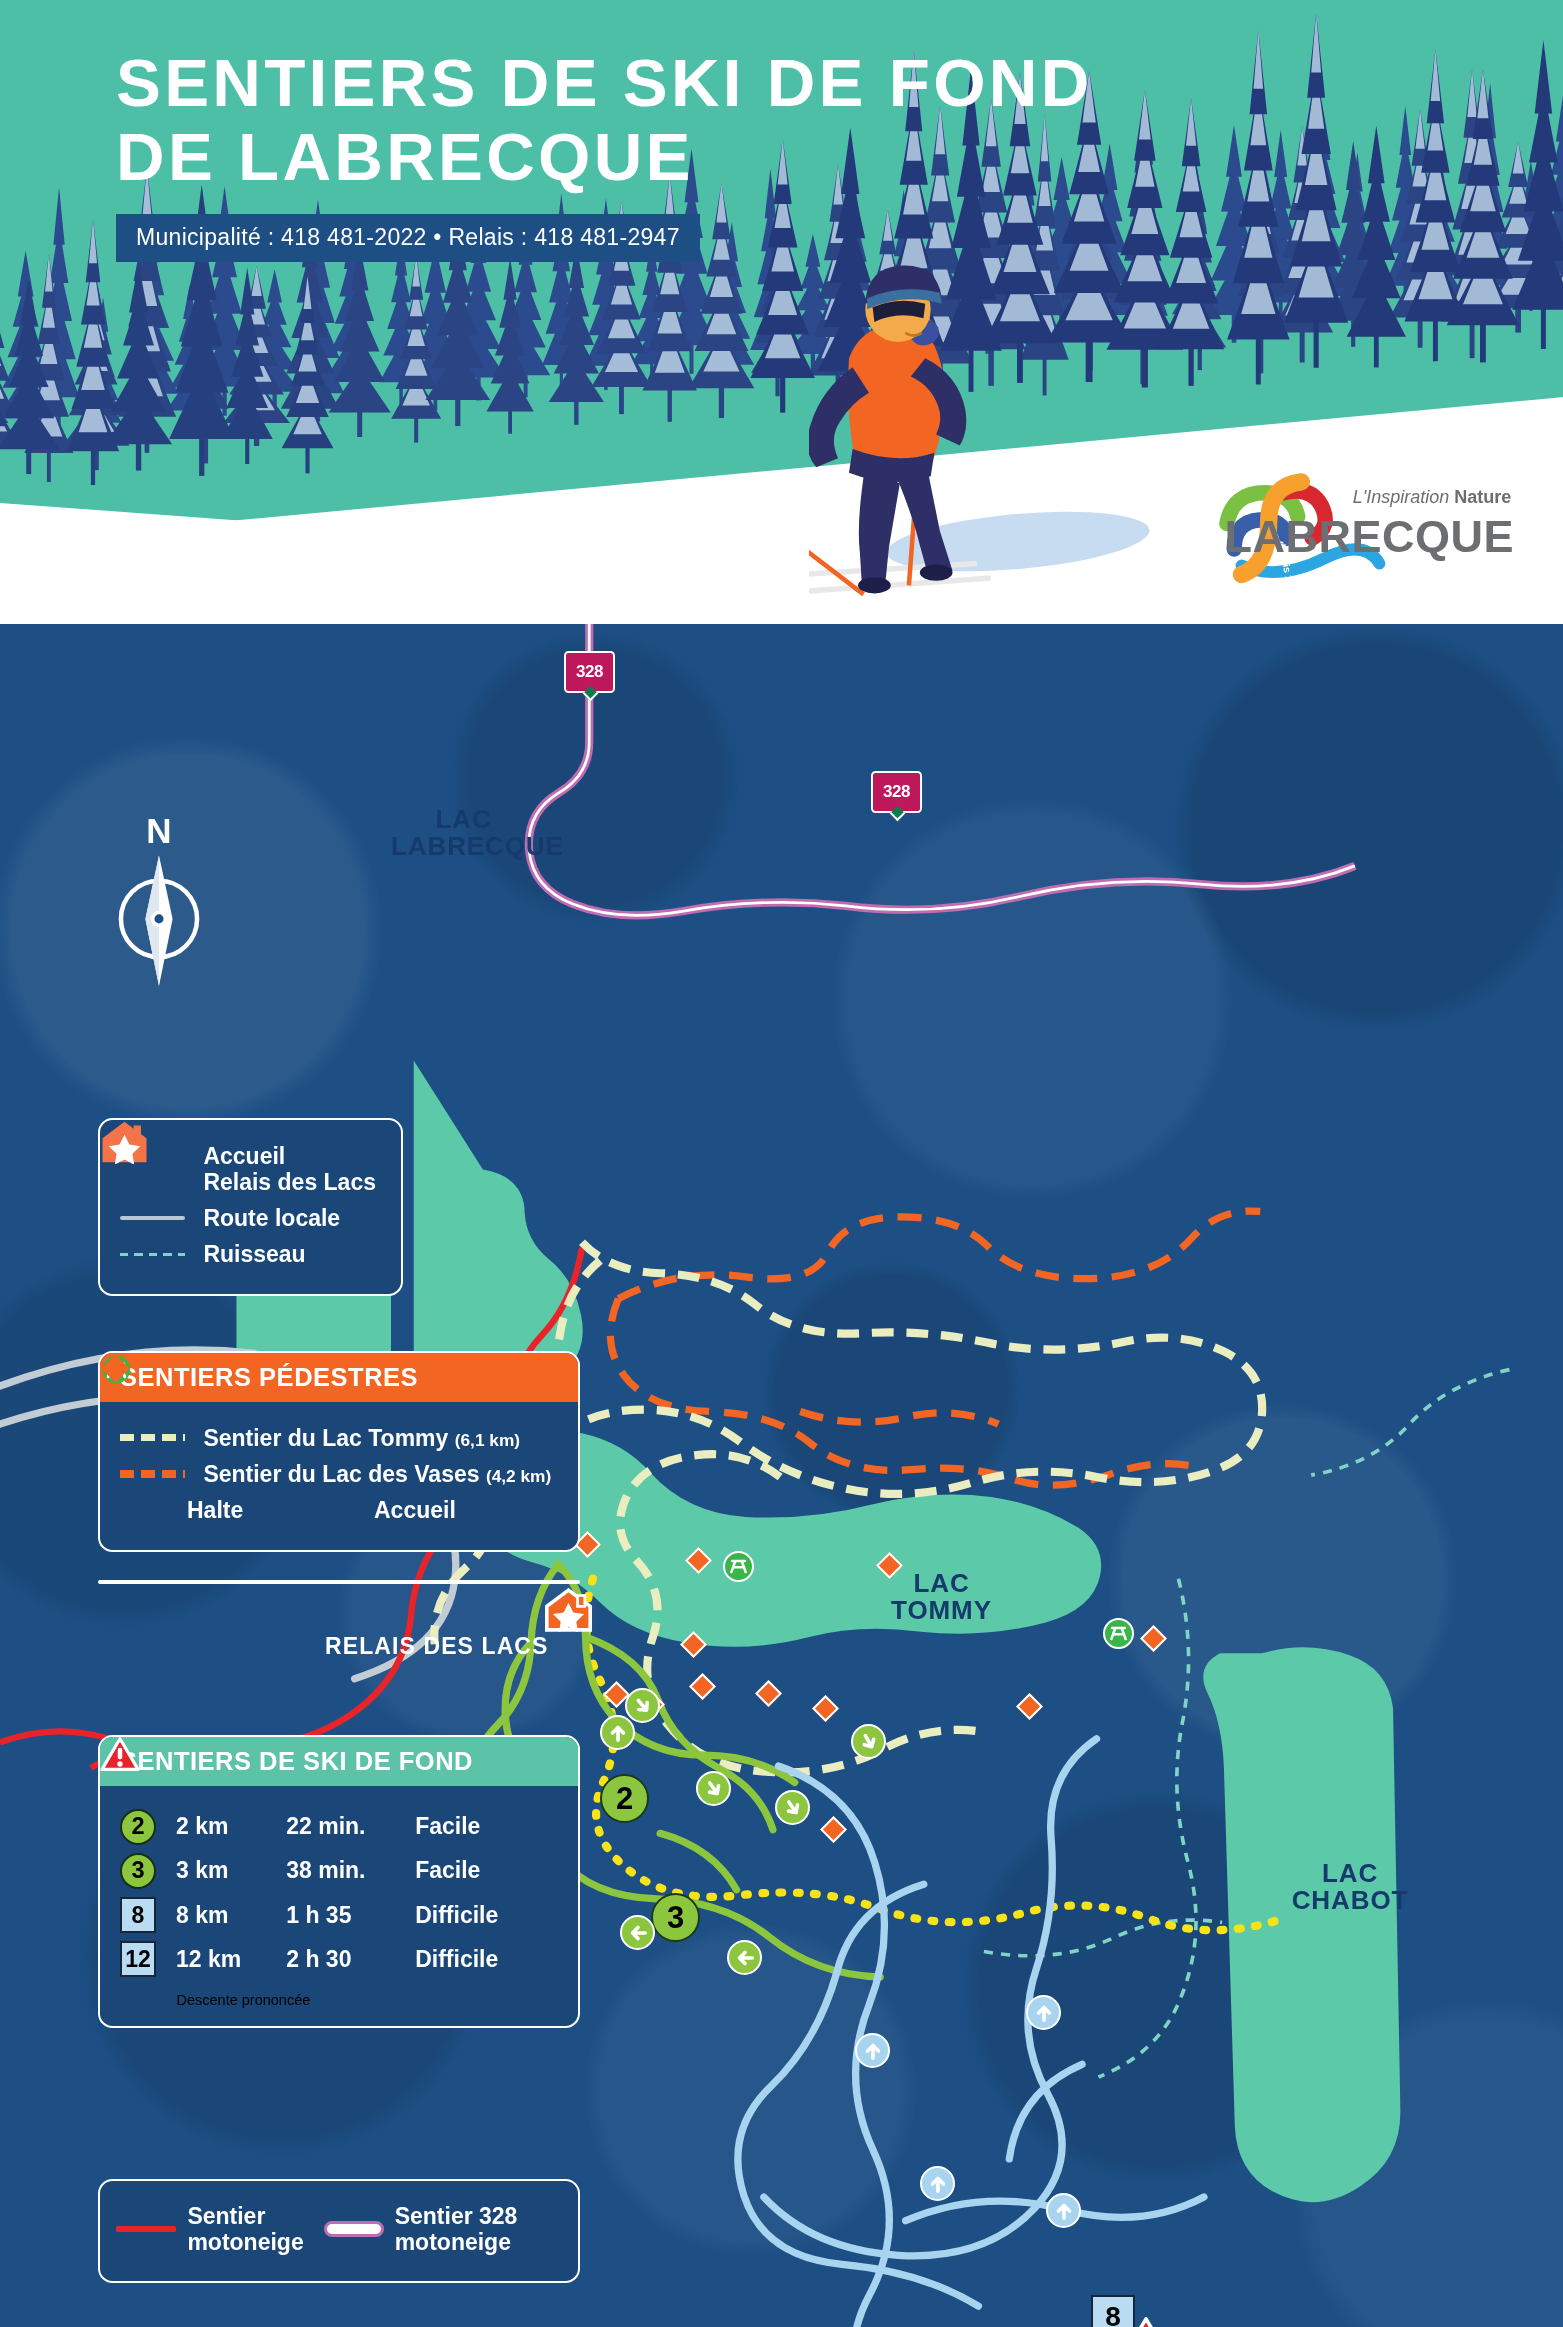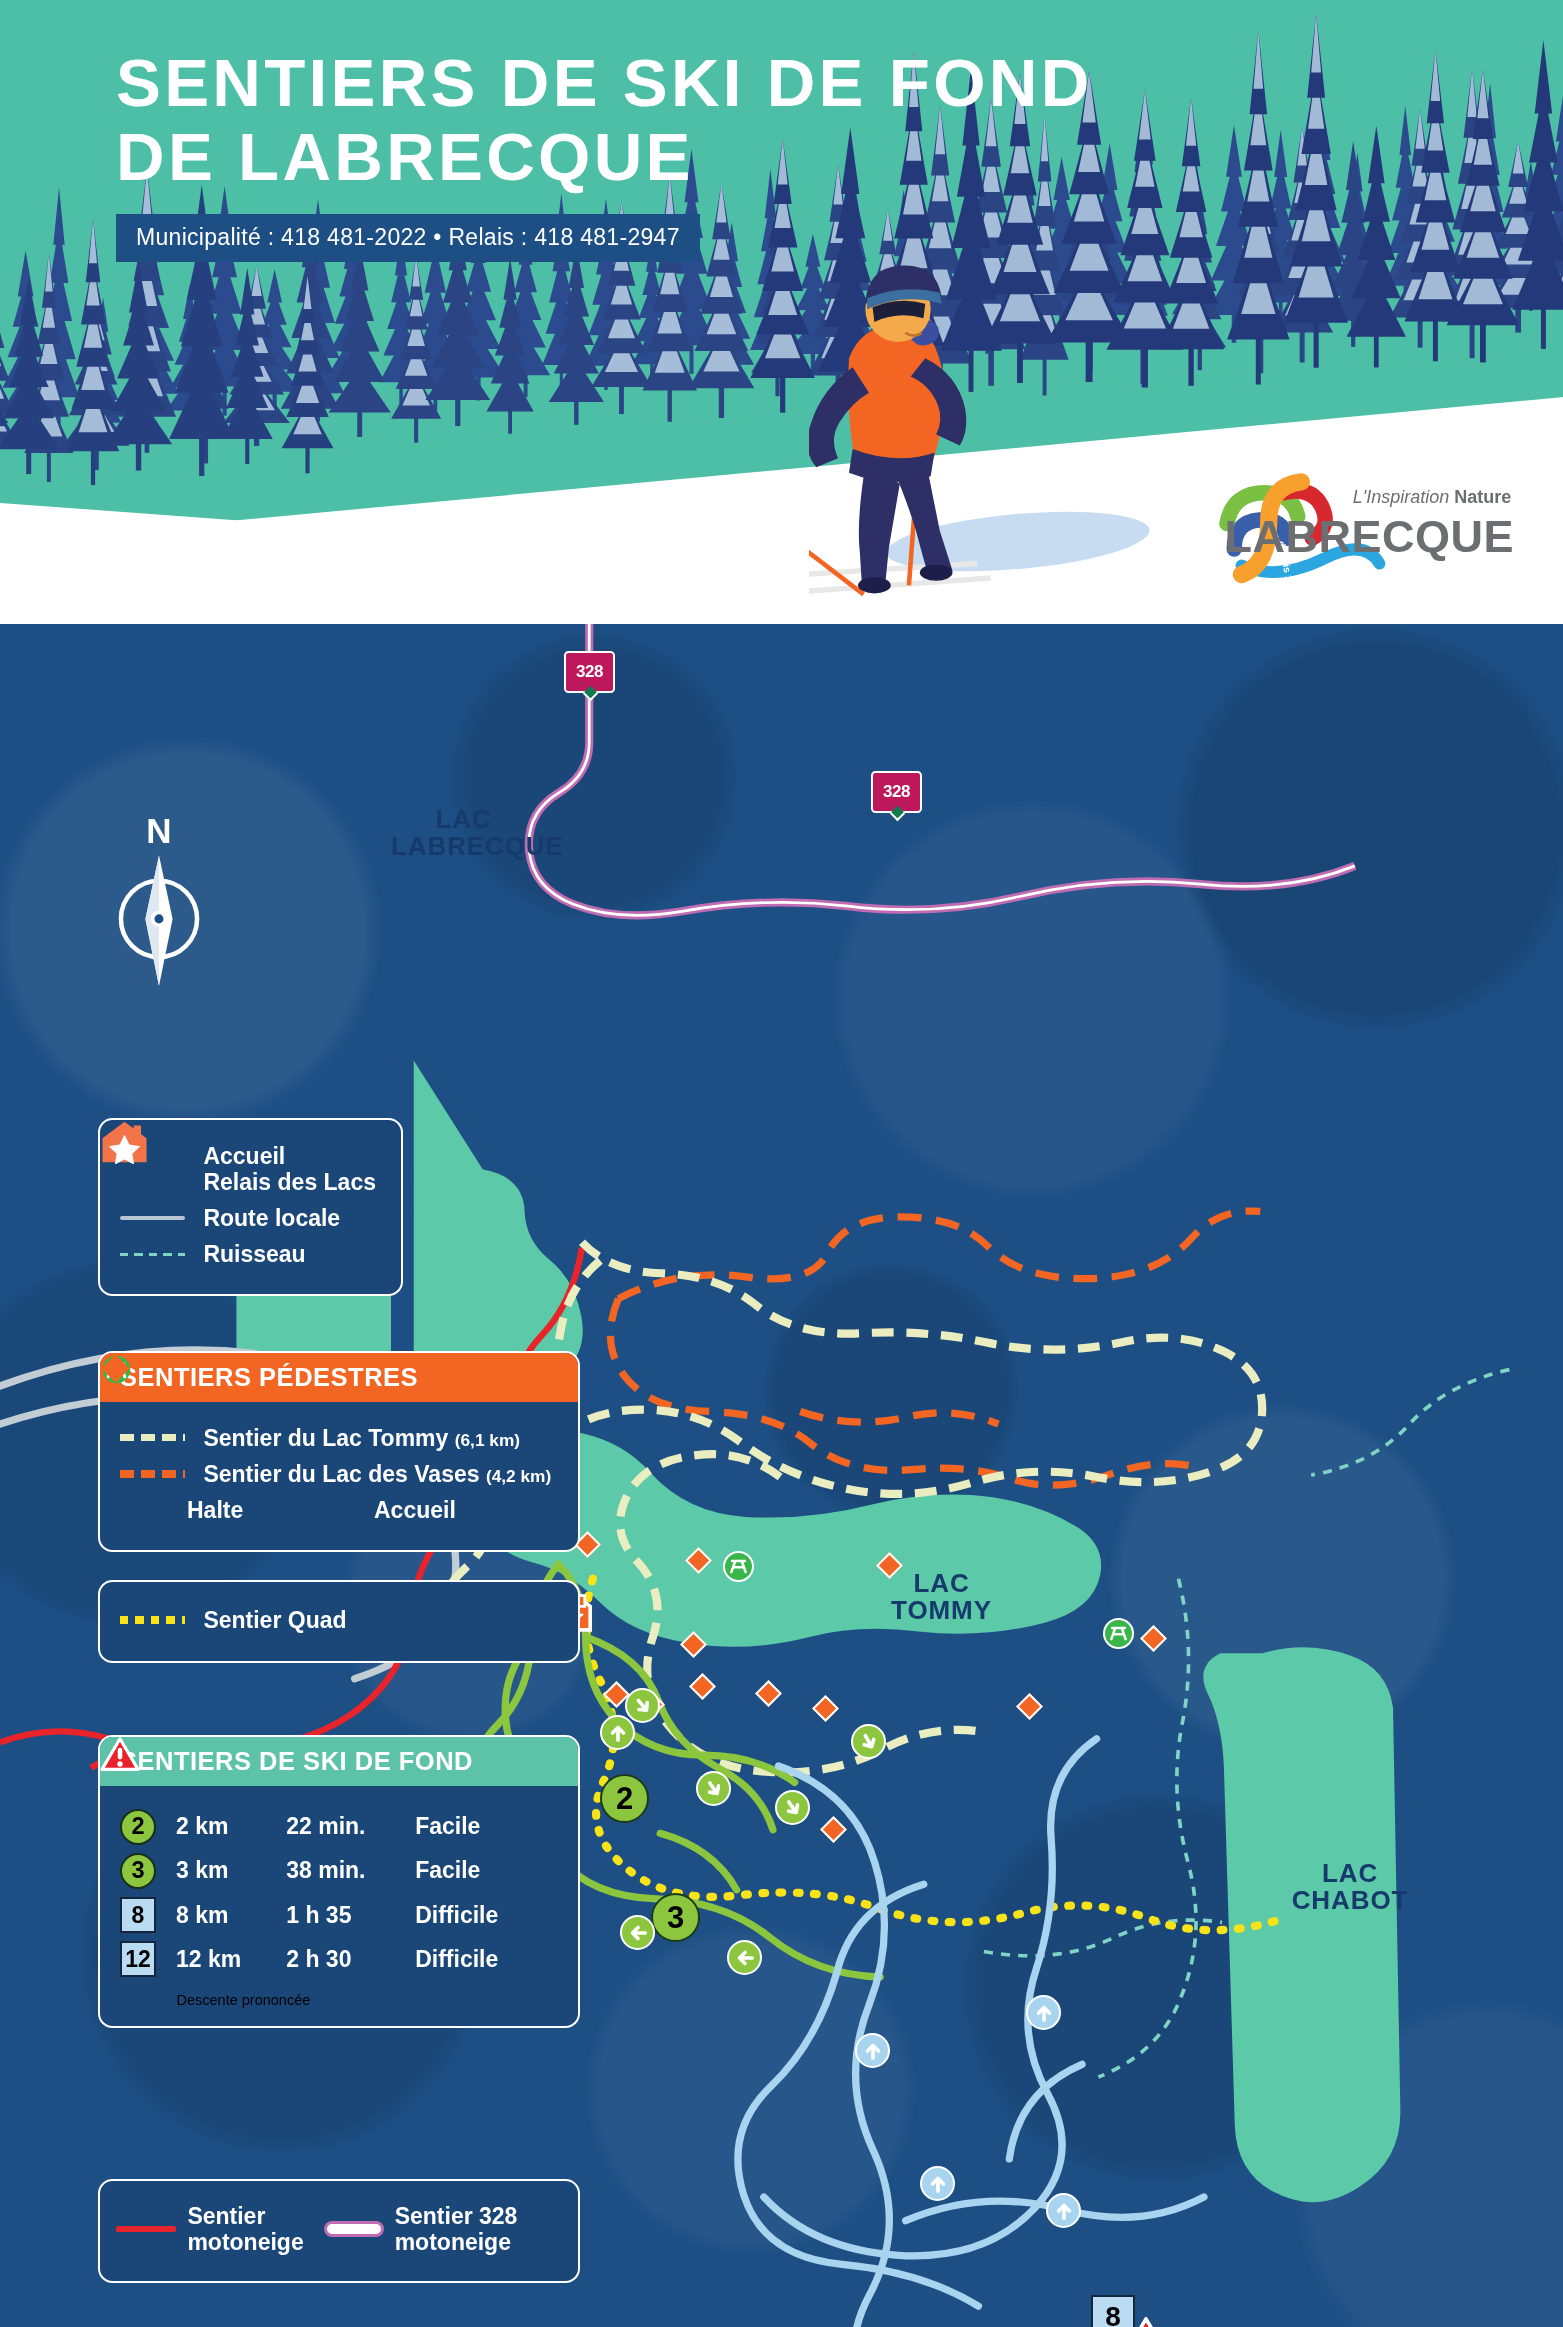--- a/index.html
+++ b/index.html
@@ -1296,28 +1296,20 @@
             <svg width="31" height="31" viewBox="0 0 34 34">
               <rect x="6" y="6" width="22" height="22" fill="#f26522" transform="rotate(45 17 17)"></rect>
             </svg>
           </div>
           <div class="lbl">Accueil</div>
         </div>
       </div>
     </div>
 
     <div class="panel" style="top:956px;width:482px">
-      <div class="panel-body" style="padding-top:14.5px;padding-bottom:18px">
-        <div class="lrow">
-          <div class="swatch">
-              <div class="line-dot-yellow"></div>
-            </div>
-          <div class="lbl">Sentier Quad</div>
-        </div>
-      </div>
     </div>
 
     <div class="panel" style="top:1111px;width:482px">
       <div class="panel-head" style="background:#5cc3a8;color:#ffffff">SENTIERS DE SKI DE FOND</div>
       <div class="panel-body" style="padding:14.5px 18px 18px 20px">
 
         <div class="ski-row">
           <div class="ski-badge-wrap">
               <div class="sb-round">2</div>
             </div>

